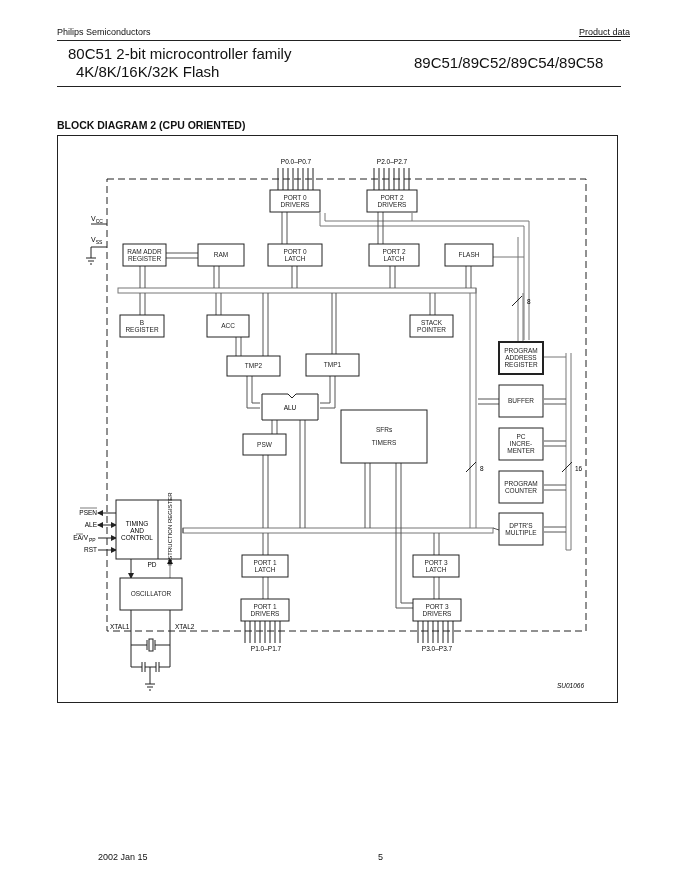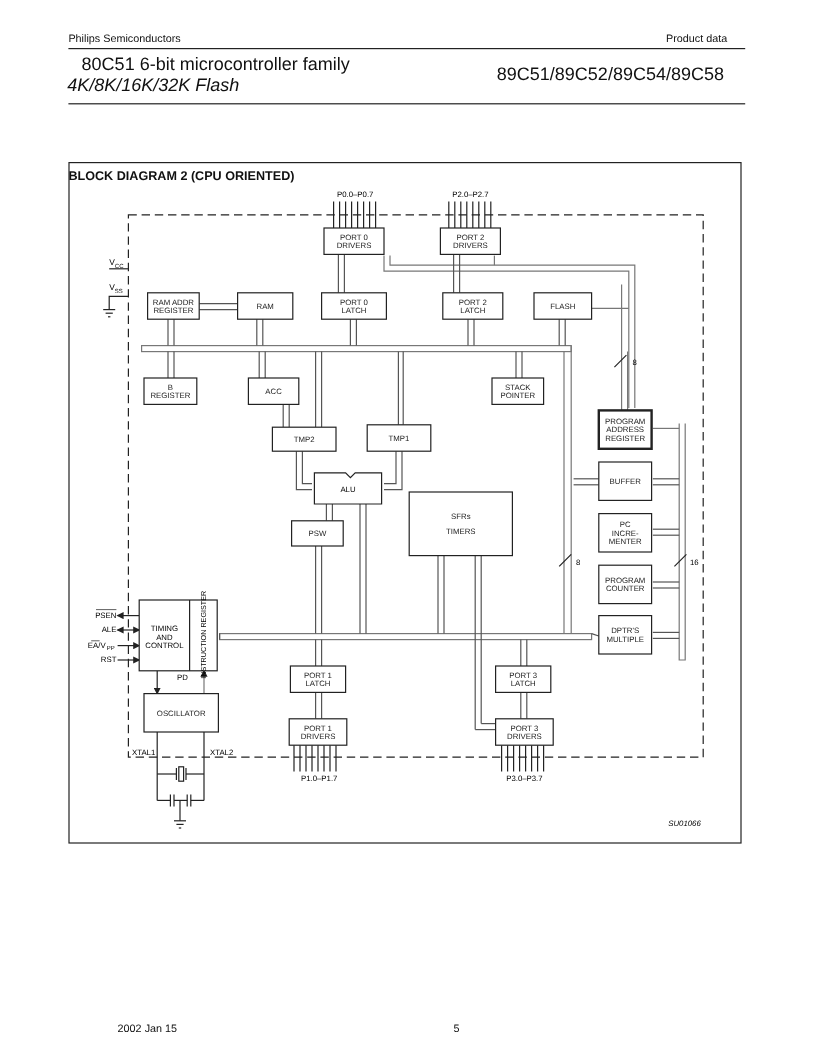--- a/index.html
+++ b/index.html
@@ -1,33 +1,33 @@
 <!DOCTYPE html>
 <html><head>
 <meta charset="utf-8">
 <style>
   html, body { margin:0; padding:0; background:#fff; }
   body { width:680px; height:880px; position:relative; font-family:"Liberation Sans", sans-serif; color:#111; overflow:hidden; }
   .abs { position:absolute; }
   .hdr-small { font-size:9px; }
   .title-main { font-size:15px; line-height:17px; }
   .rule { position:absolute; left:57px; width:564px; height:1px; background:#222; }
-  .section-title { font-size:10.5px; font-weight:bold;margin-top:22px; }
+  .section-title { font-size:10.5px; font-weight:bold; }
   .frame { position:absolute; left:57px; top:135px; width:561px; height:568px; border:1px solid #222; box-sizing:border-box; }
   svg text { font-family:"Liberation Sans", sans-serif; }
   .footer { font-size:9px;margin-left:41px; }
 </style>
 </head>
 <body>
 
 <div class="abs hdr-small" style="left:57px; top:27px;text-align:right;">Philips Semiconductors</div>
-<div class="abs hdr-small" style="right:74px; top:27px;">Product data</div>
+<div class="abs hdr-small" style="right:50px; top:27px;text-decoration:underline;">Product data</div>
 <div class="rule" style="top:40px;"></div>
-<div class="abs title-main" style="left:68px; top:45px;">80C51 6-bit microcontroller family</div>
-<div class="abs title-main" style="left:56px; top:63px;font-style:italic;">4K/8K/16K/32K Flash</div>
+<div class="abs title-main" style="left:68px; top:45px;">80C51 2-bit microcontroller family</div>
+<div class="abs title-main" style="left:76px; top:63px;">4K/8K/16K/32K Flash</div>
 <div class="abs title-main" style="left:414px; top:54px;text-align:center;">89C51/89C52/89C54/89C58</div>
 <div class="rule" style="top:86px;"></div>
 
 <div class="abs section-title" style="left:57px; top:119px;">BLOCK DIAGRAM 2 (CPU ORIENTED)</div>
 
 <div class="frame"></div>
 
 <svg class="abs" style="left:0; top:0;" width="680" height="880">
   <defs>
     <marker id="ah" markerWidth="6" markerHeight="6" refX="5" refY="3" orient="auto">

